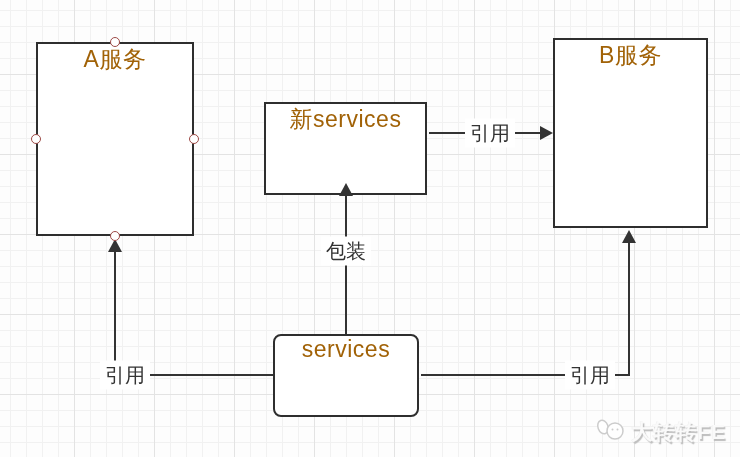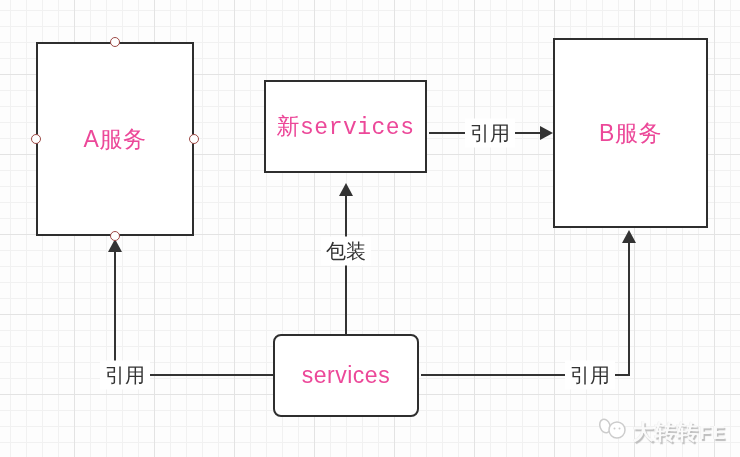--- a/index.html
+++ b/index.html
@@ -18,28 +18,28 @@
       linear-gradient(90deg, #f1f1f1 1px, transparent 1px);
     background-size: 80px 80px, 80px 80px, 16px 16px, 16px 16px;
     background-position: -6px -6px;
   }
   .node {
     position: absolute;
     box-sizing: border-box;
     background: #ffffff;
     border: 2px solid #2e2e2e;
     display: flex;
-    align-items: center;
+    align-items: flex-start;
     justify-content: center;
     font-size: 23px;
-    color: #ec4899;
+    color: #a16207;
     letter-spacing: 0.5px;
   }
   #node-a        { left: 36px;  top: 42px;  width: 158px; height: 194px; }
-  #node-new      { left: 264px; top: 80px;  width: 163px; height: 93px; font-family: Liberation Mono, monospace;  }
+  #node-new      { left: 264px; top: 102px;  width: 163px; height: 93px;  }
   #node-b        { left: 553px; top: 38px;  width: 155px; height: 190px; }
   #node-services { left: 273px; top: 334px; width: 146px; height: 83px; border-radius: 8px; }
 
   .handle {
     position: absolute;
     width: 8px; height: 8px;
     background: #ffffff;
     border: 1.5px solid #9d4a46;
     border-radius: 50%;
     transform: translate(-50%, -50%);
@@ -65,21 +65,20 @@
   }
 
   #watermark {
     position: absolute;
     right: 14px;
     bottom: 11px;
     display: flex;
     align-items: center;
     gap: 5px;
     user-select: none;
-    font-family: Liberation Mono, monospace;
   }
   #watermark .wm-text {
     font-size: 21px;
     font-weight: 600;
     letter-spacing: 1px;
     color: #fafafa;
     text-shadow: 1.5px 1.5px 1px #bdbdbd, -0.5px -0.5px 0 #ececec;
   }
 </style>
 </head>

